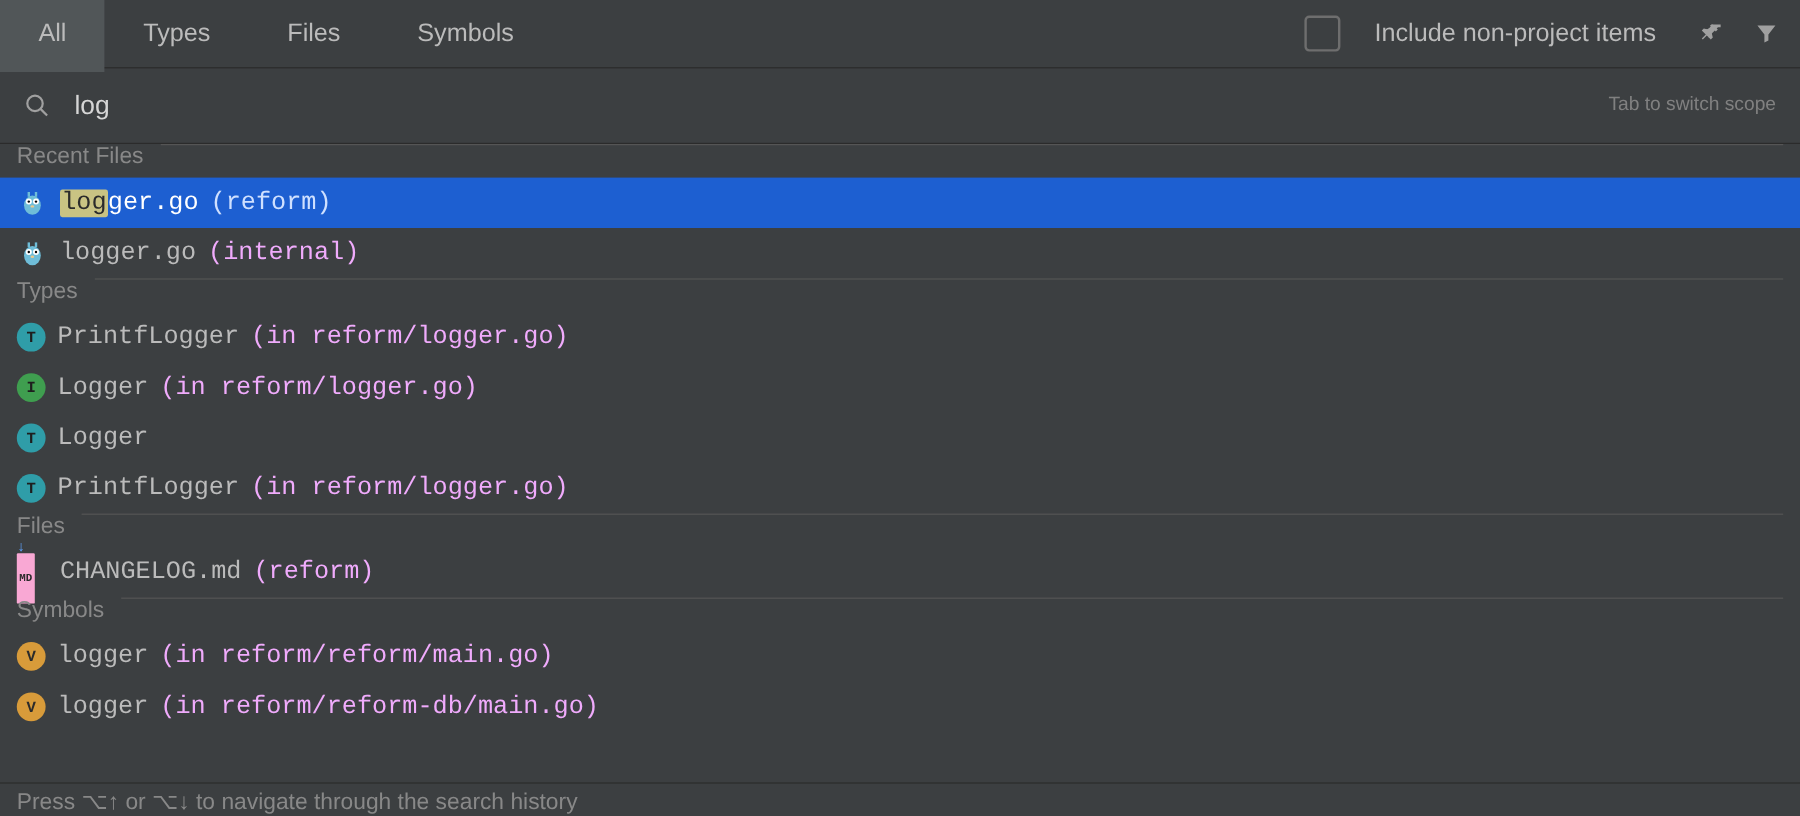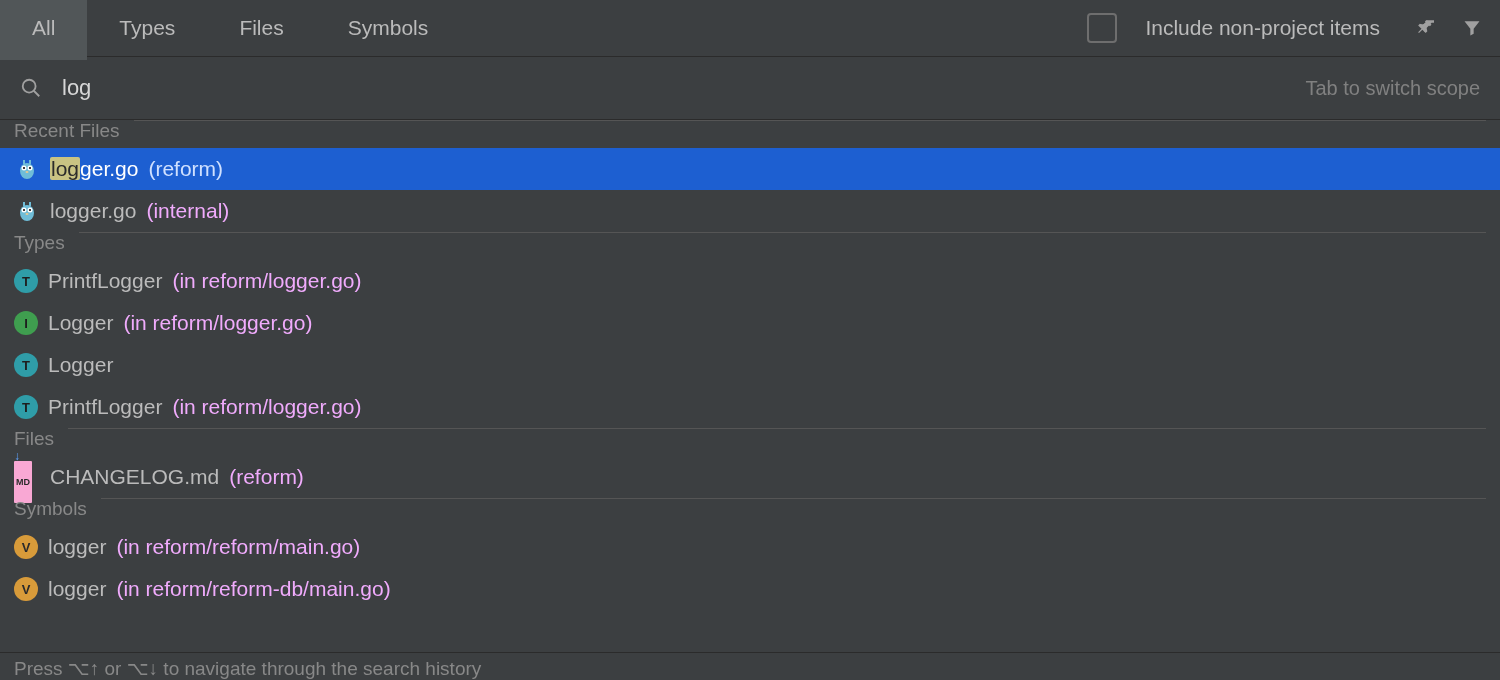--- a/index.html
+++ b/index.html
@@ -73,21 +73,21 @@
   .search-input {
     flex: 1;
     background: transparent;
     border: none;
     outline: none;
     color: #d6d6d6;
     font-size: 22px;
   }
   .hint {
     color: #808080;
-    font-size: 20px;
+    font-size: 16px;
     margin-left: 16px;
   }
   .results {
     height: calc(100% - 56px - 62px - 30px);
     overflow: hidden;
   }
   .section-header {
     display: flex;
     height: 28px;
     padding: 0 14px;
@@ -100,20 +100,21 @@
     background: #555555;
     margin-left: 14px;
   }
   .row {
     display: flex;
     align-items: center;
     height: 42px;
     padding: 0 14px;
     gap: 10px;
     cursor: pointer;
+    font-family: Liberation Mono, monospace;
   }
   .row.selected {
     background: #1d5fd1;
     color: #ffffff;
   }
   .row.selected .loc { color: #cfe0ff; }
   .row .name { white-space: nowrap; }
   .row .loc {
     color: #f0abfc;
     white-space: nowrap;

